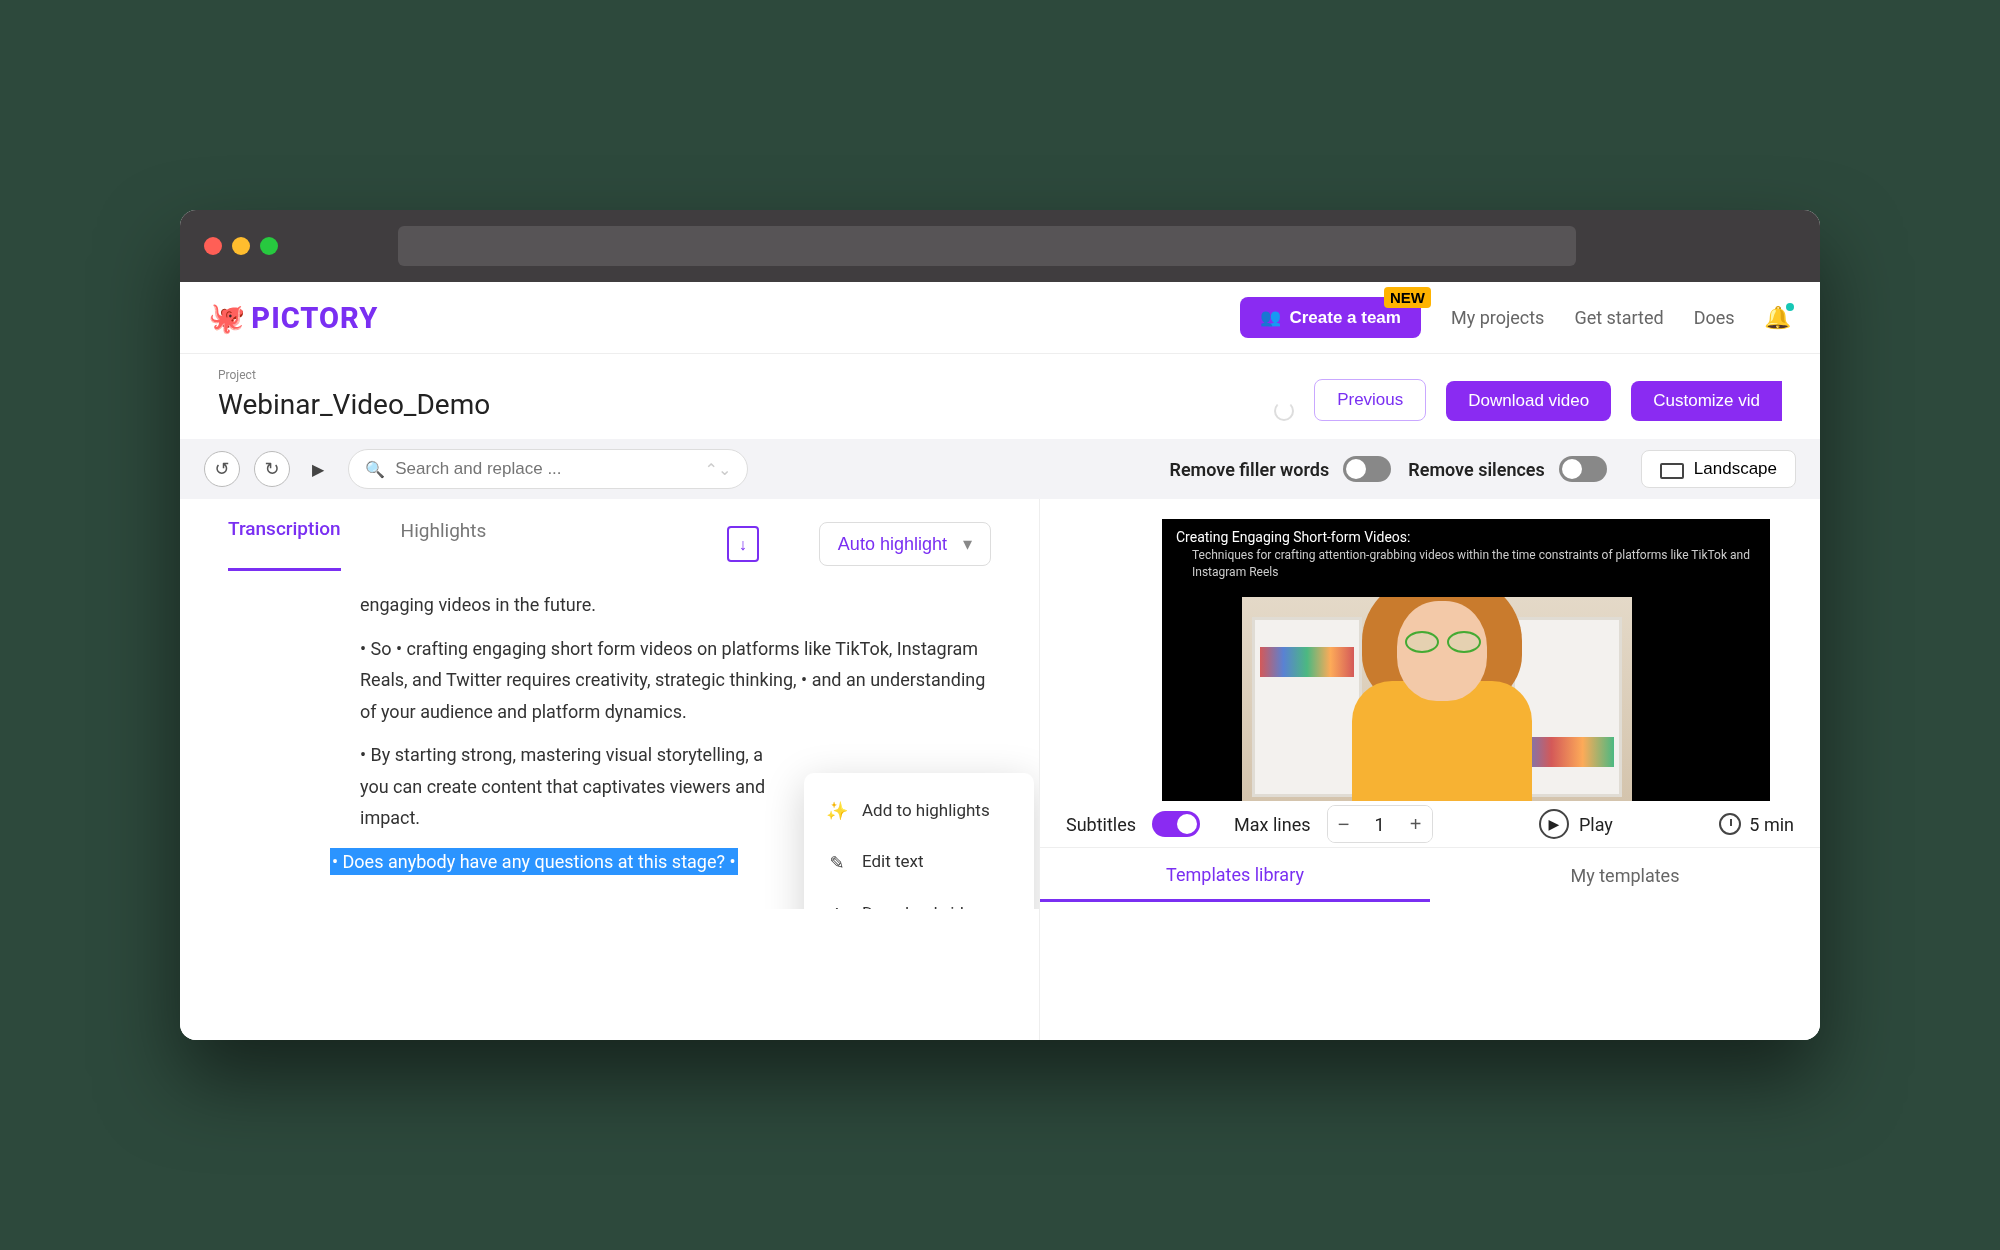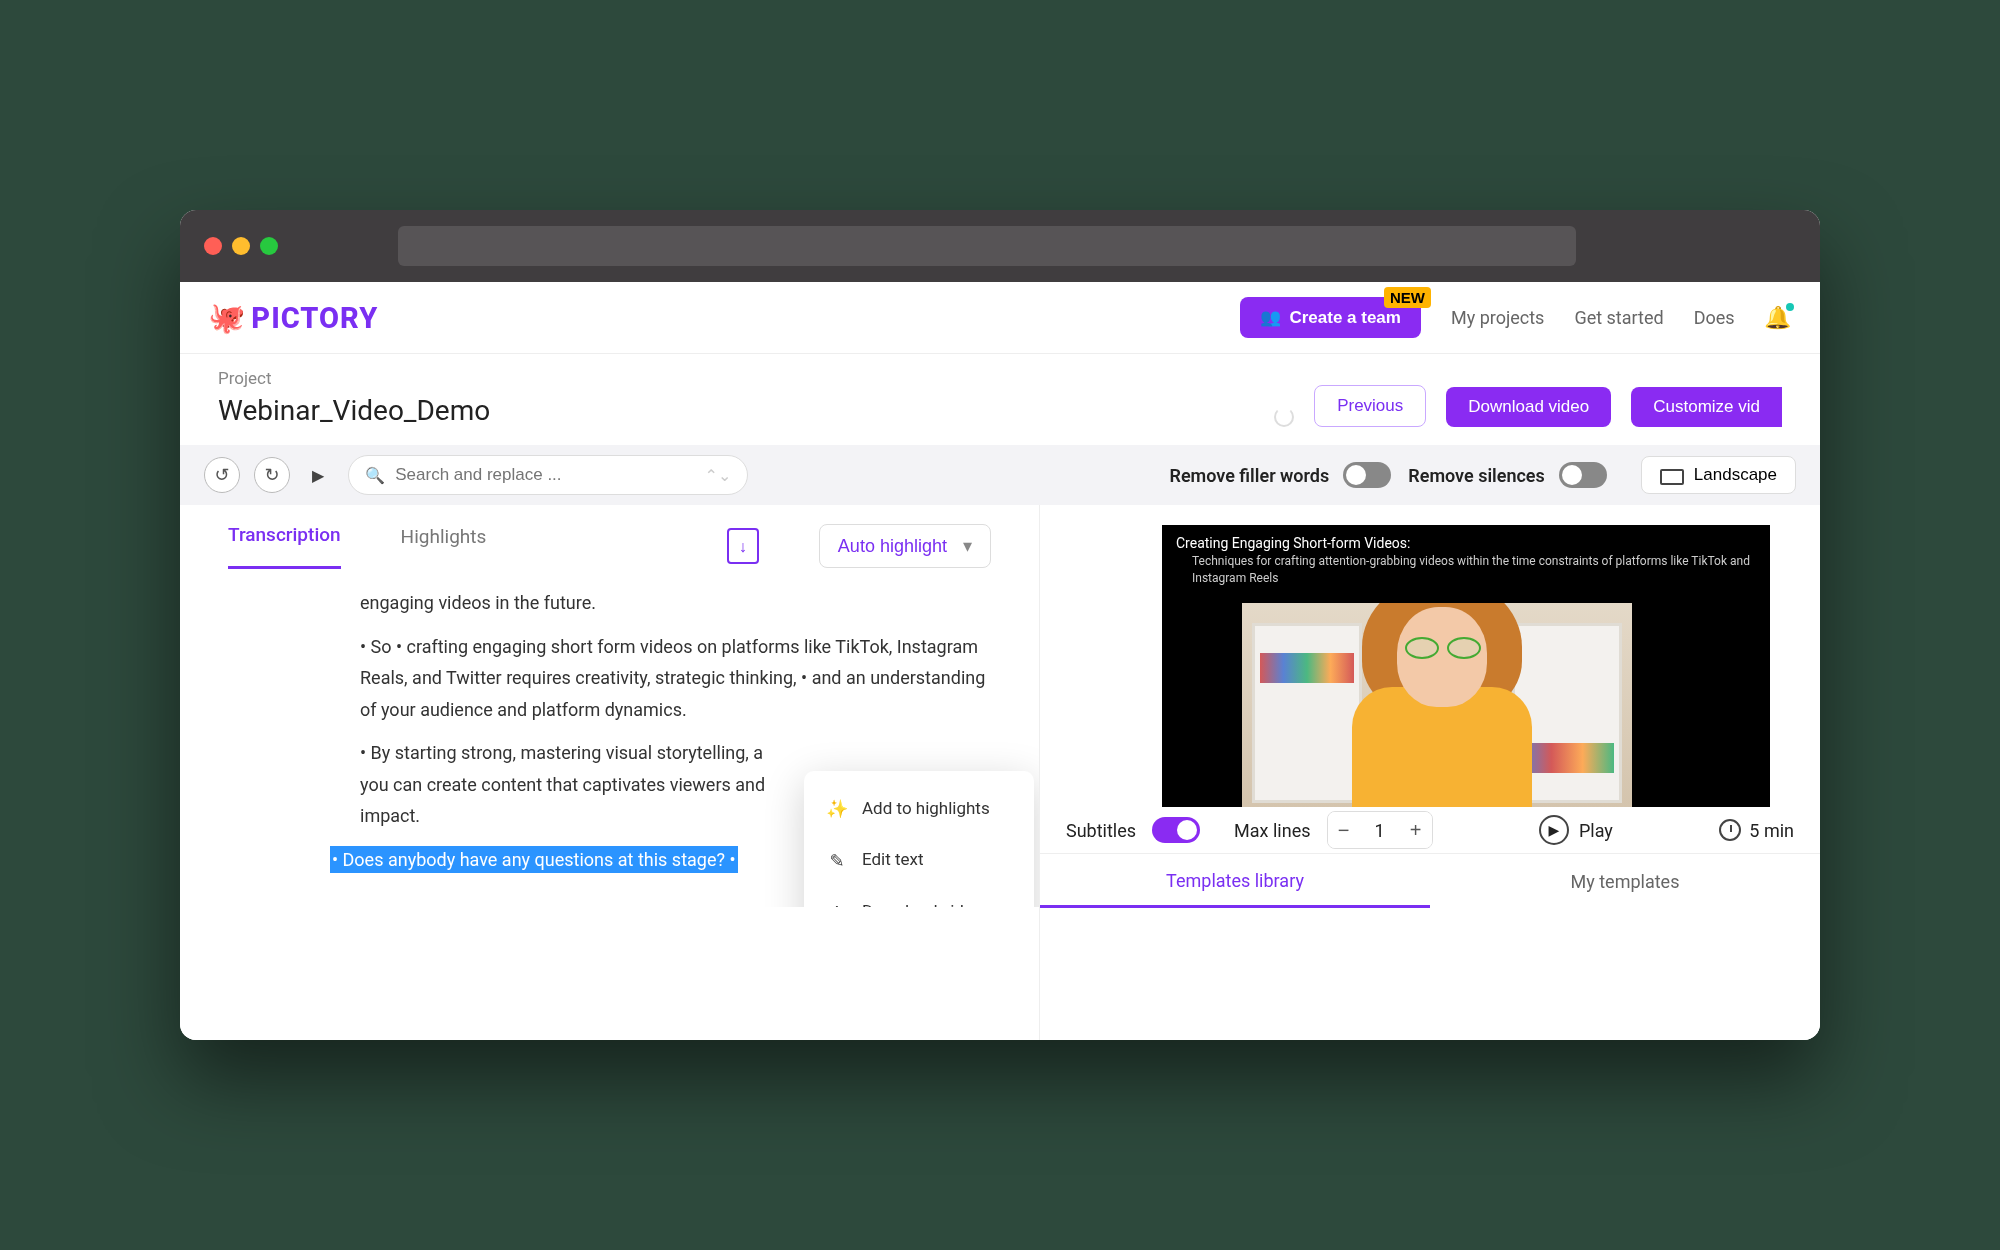--- a/index.html
+++ b/index.html
@@ -94,21 +94,21 @@
     cursor: pointer;
   }
   .bell-icon { font-size: 22px; color: #333; position: relative; cursor: pointer; }
   .bell-dot { position: absolute; top: -2px; right: -2px; width: 8px; height: 8px; background: #17c7b5; border-radius: 50%; }
   .project-row {
     display: flex;
     align-items: flex-end;
     padding: 14px 38px 18px 38px;
     gap: 20px;
   }
-  .project-label { font-size: 17px; color: #888; margin-bottom: 6px; }
+  .project-label { font-size: 12px; color: #888; margin-bottom: 6px; }
   .project-name { font-size: 28px; color: #222; }
   .project-spacer { flex: 1; }
   .spinner { width: 20px; height: 20px; border: 2px solid #ddd; border-top-color: transparent; border-radius: 50%; }
   .btn-outline {
     background: #fff;
     color: #7a2ff2;
     border: 1.5px solid #c9a8ff;
     padding: 10px 22px;
     border-radius: 8px;
     font-size: 17px;
@@ -207,21 +207,21 @@
   }
   .tabs-row {
     display: flex;
     align-items: center;
     padding: 18px 48px;
     gap: 60px;
   }
   .tab {
     font-size: 19px;
     color: #777;
-    padding-bottom: 20px;
+    padding-bottom: 28px;
     cursor: pointer;
   }
   .tab.active {
     color: #7a2ff2;
     border-bottom: 3px solid #7a2ff2;
     font-weight: 500;
   }
   .tabs-spacer { flex: 1; }
   .file-dl-icon {
     width: 32px; height: 36px;

